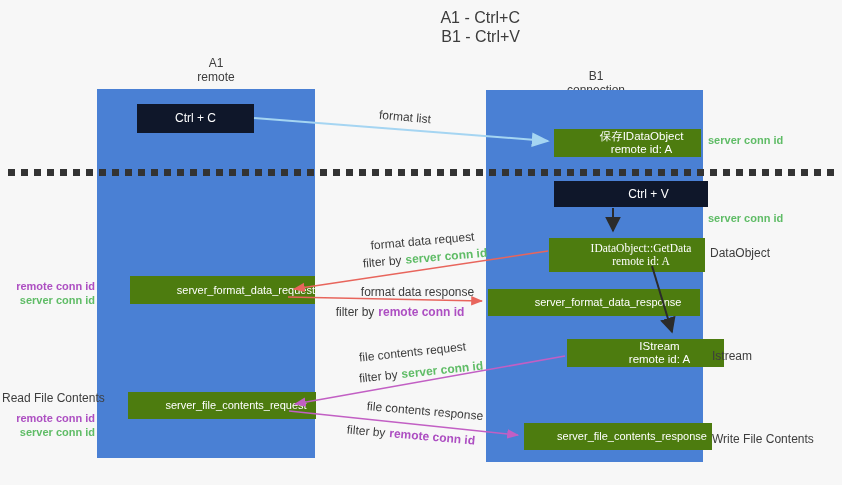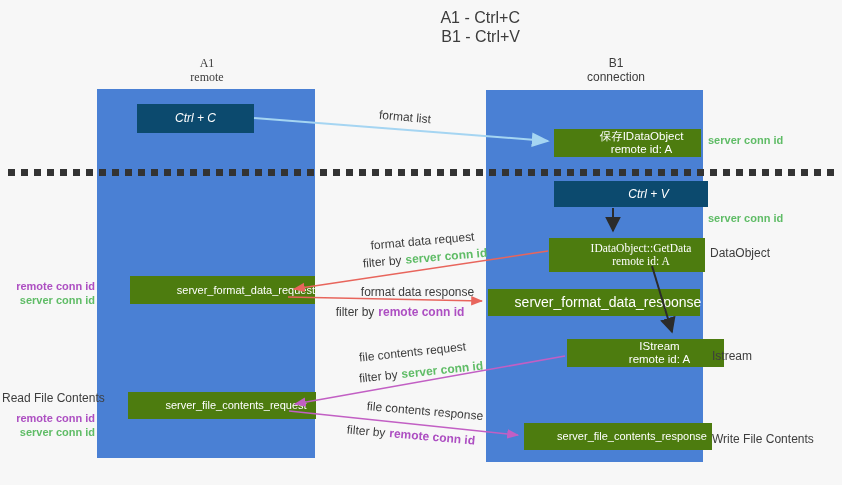--- a/index.html
+++ b/index.html
@@ -10,45 +10,45 @@
   .title{position:absolute;left:300px;top:8px;width:220px;text-align:right;
     font-size:16px;color:#3c3c3c;line-height:19px;}
   .col-header{position:absolute;width:120px;text-align:center;font-size:12px;
     color:#3c3c3c;line-height:14px;top:56px;}
   .lifeline{position:absolute;background:#4a80d4;z-index:1;}
   .dotted{position:absolute;left:8px;top:169px;width:828px;height:7px;z-index:5;
     background:repeating-linear-gradient(90deg,#333 0 7px,transparent 7px 13px);}
   .box{position:absolute;display:flex;flex-direction:column;align-items:center;
     justify-content:center;color:#fff;text-align:center;z-index:3;
     font-size:11.5px;line-height:13px;white-space:nowrap;}
-  .green-box{background:#0c4a6e;font-style:italic;}
+  .green-box{background:#0f172a;}
   .orange-box{background:#4d7c0f;padding-left:28px;}
   .lbl{position:absolute;font-size:12px;color:#3d3d3d;white-space:nowrap;z-index:6;}
   .ctr{text-align:center;}
   .green{color:#5fbc66;}
   .purple{color:#ad4fc2;}
   .key{font-weight:bold;margin-left:4px;}
   .side-sm{font-size:11px;font-weight:bold;line-height:14px;}
   svg.arrows{position:absolute;left:0;top:0;z-index:4;}
 </style>
 </head>
 <body>
 
 <div class="stage">
 
   <div class="title">
     <div>A1 - Ctrl+C</div>
     <div>B1 - Ctrl+V</div>
   </div>
 
-  <div class="col-header" style="left:147px;font-family:Liberation Serif, serif;">
+  <div class="col-header" style="left:156px;">
     <div>A1</div>
     <div>remote</div>
   </div>
-  <div class="col-header" style="left:556px;">
+  <div class="col-header" style="left:536px;margin-top:13px;">
     <div>B1</div>
     <div>connection</div>
   </div>
 
   <div class="lifeline" style="left:97px;top:89px;width:218px;height:369px;"></div>
   <div class="lifeline" style="left:486px;top:90px;width:217px;height:372px;"></div>
 
   <div class="dotted"></div>
 
   <svg class="arrows" width="842" height="485">
@@ -90,21 +90,21 @@
 
   <div class="box orange-box" style="left:549px;top:238px;width:128px;height:34px;font-family:Liberation Serif, serif;">
     <span>IDataObject::GetData</span>
     <span>remote id: A</span>
   </div>
 
   <div class="box orange-box" style="left:130px;top:276px;width:157px;height:28px;font-size:11px;align-items:flex-end;">
     <span>server_format_data_request</span>
   </div>
 
-  <div class="box orange-box" style="left:488px;top:289px;width:184px;height:27px;font-size:14px;">
+  <div class="box orange-box" style="left:488px;top:289px;width:184px;height:27px;font-size:11px;">
     <span>server_format_data_response</span>
   </div>
 
   <div class="box orange-box" style="left:567px;top:339px;width:129px;height:28px;">
     <span>IStream</span>
     <span>remote id: A</span>
   </div>
 
   <div class="box orange-box" style="left:524px;top:423px;width:160px;height:27px;font-size:11px;">
     <span>server_file_contents_response</span>

